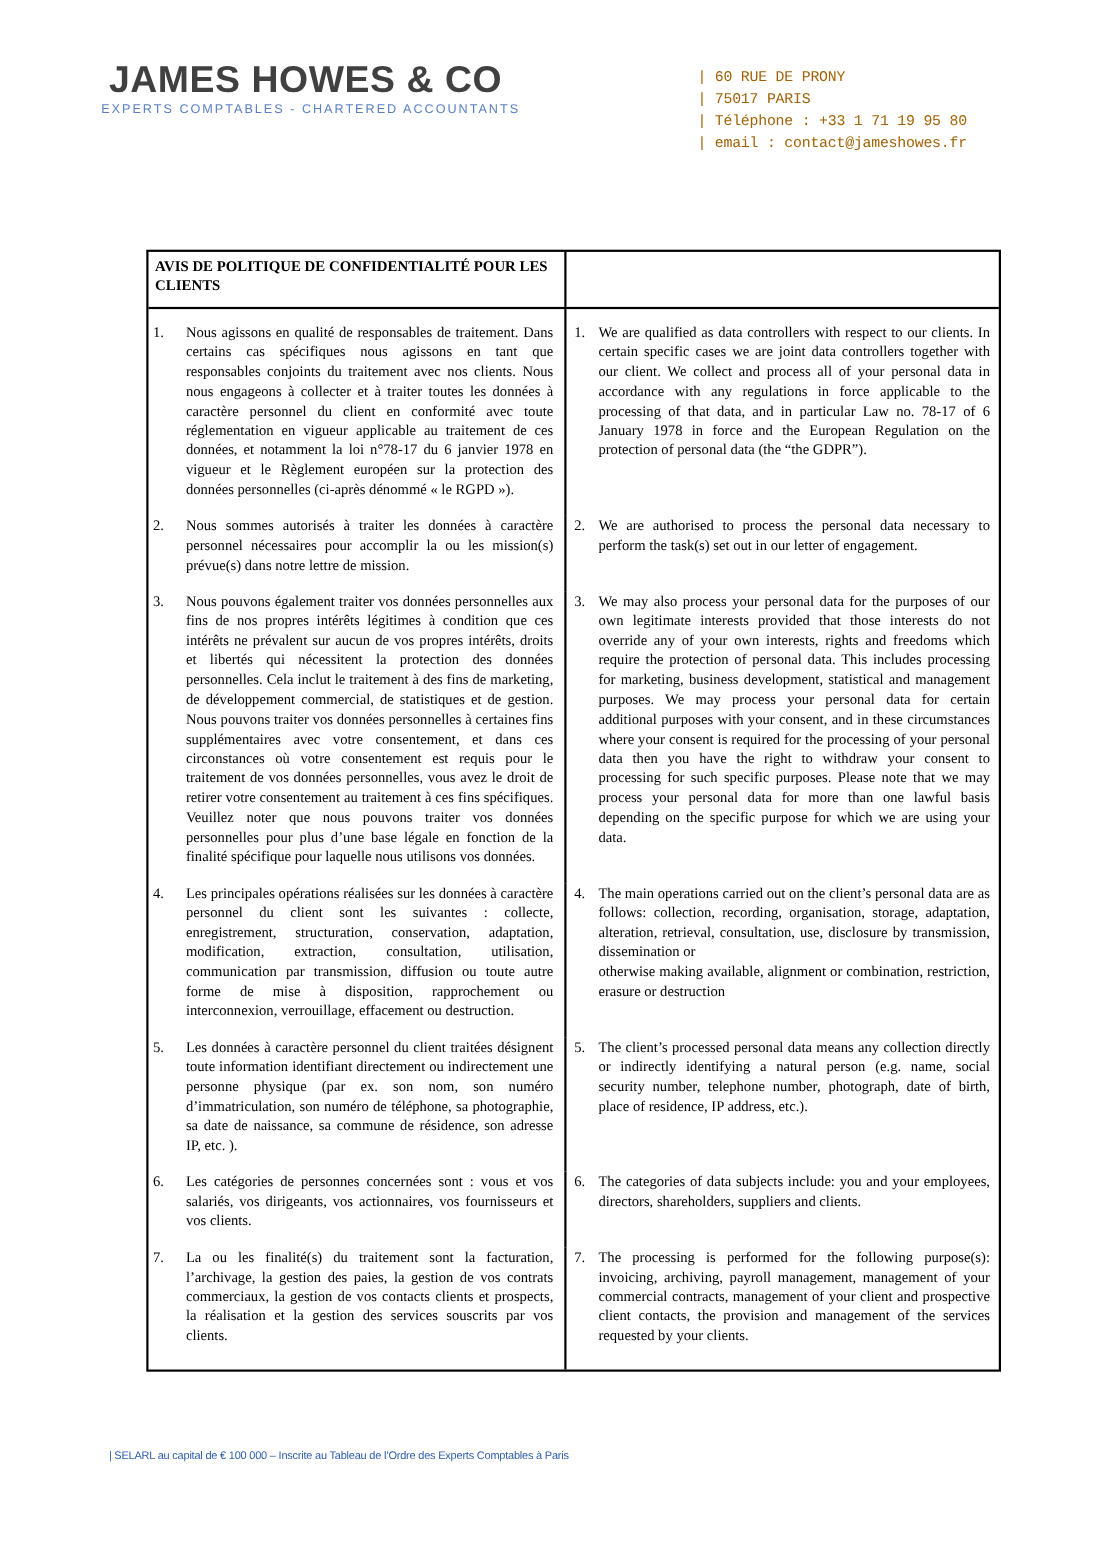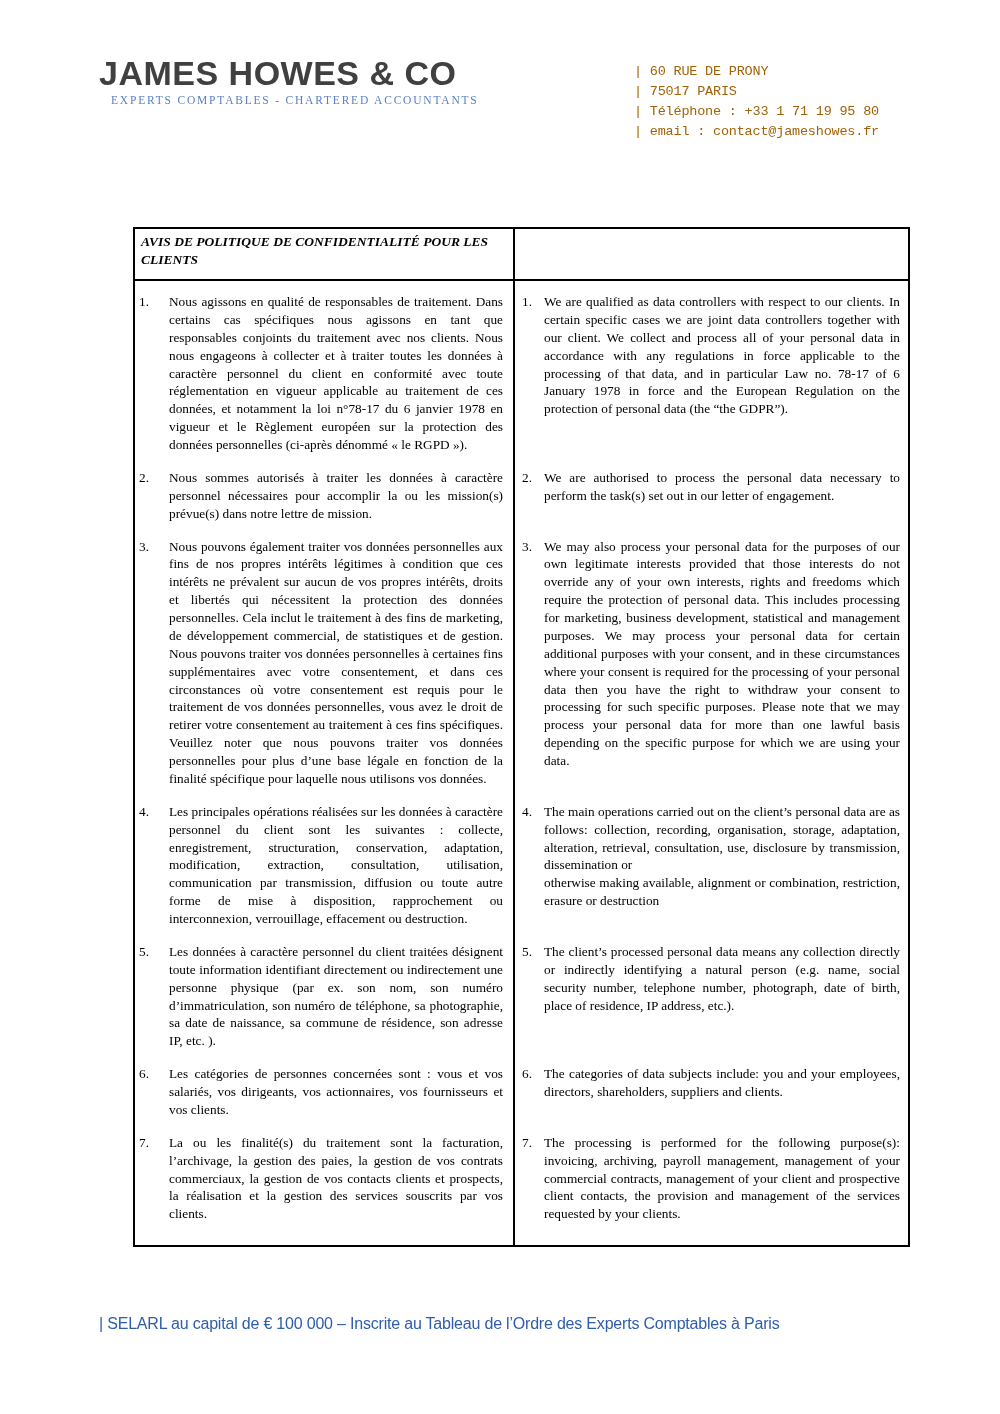--- a/index.html
+++ b/index.html
@@ -14,22 +14,22 @@
   
   .logo-name {
     position: absolute; left: 99px; top: 54px;
     font-family: Liberation Sans, sans-serif;
     font-size: 34px; font-weight: bold;
     letter-spacing: 0.5px;
     color: #404040;
     white-space: nowrap;
   }
   .logo-tagline {
-    position: absolute; left: 111px; top: 94px;
-    font-family: Liberation Serif, serif;
+    position: absolute; left: 92px; top: 94px;
+    font-family: Liberation Sans, sans-serif;
     font-size: 11.5px; letter-spacing: 1.8px;
     color: #5b80c2;
     white-space: nowrap;
   }
   .contact-block {
     position: absolute; left: 634px; top: 62px;
     font-family: Liberation Mono, monospace;
     font-size: 13.5px; line-height: 20px;
     color: #a16207;
     letter-spacing: -0.2px;
@@ -39,21 +39,20 @@
   .policy-table {
     position: absolute; left: 133px; top: 227px;
     width: 773px;
     border: 2px solid #000;
     background: #fff;
   }
   .thead {
     display: grid;
     grid-template-columns: 380px 1fr;
     border-bottom: 2px solid #000;
-    font-style: italic;
   }
   .thead .hcell {
     padding: 4px 8px 4px 6px;
     min-height: 42px;
     font-weight: bold;
     font-size: 13.5px;
     line-height: 1.3;
   }
   .thead .hcell.fr { border-right: 2px solid #000; }
 
@@ -73,21 +72,21 @@
   .item .txt {
     flex: 1;
     text-align: justify;
     white-space: pre-line;
   }
 
   
   .footer-block {
     position: absolute; left: 99px; top: 1313px;
     font-family: "Liberation Sans", sans-serif;
-    font-size: 16px; line-height: 22px;
+    font-size: 10px; line-height: 22px;
     color: #2e5dab;
     letter-spacing: -0.2px;
     white-space: nowrap;
   }
 </style>
 </head>
 <body>
 
 <div class="logo-name">JAMES HOWES &amp; CO</div>
 <div class="logo-tagline">EXPERTS COMPTABLES - CHARTERED ACCOUNTANTS</div>

